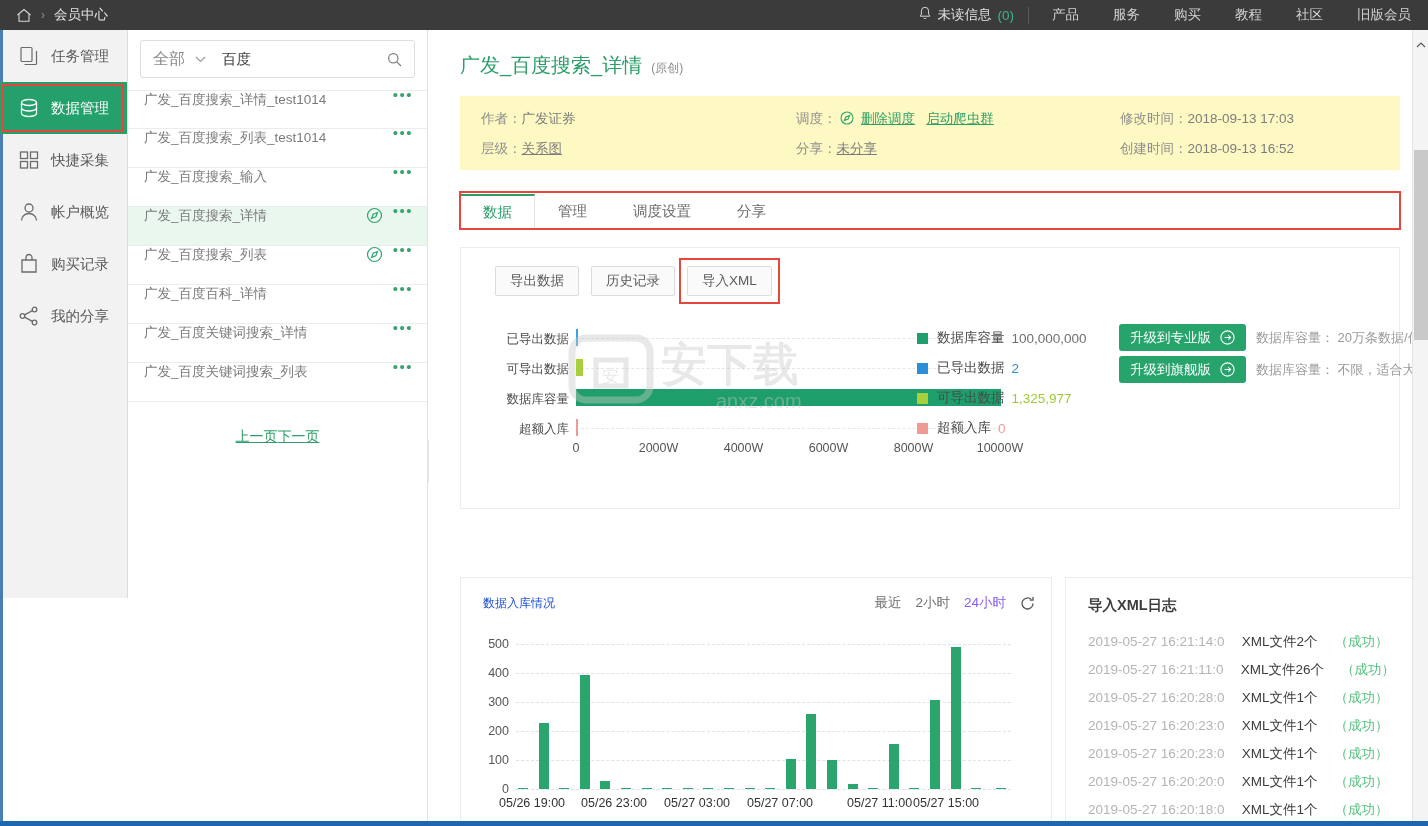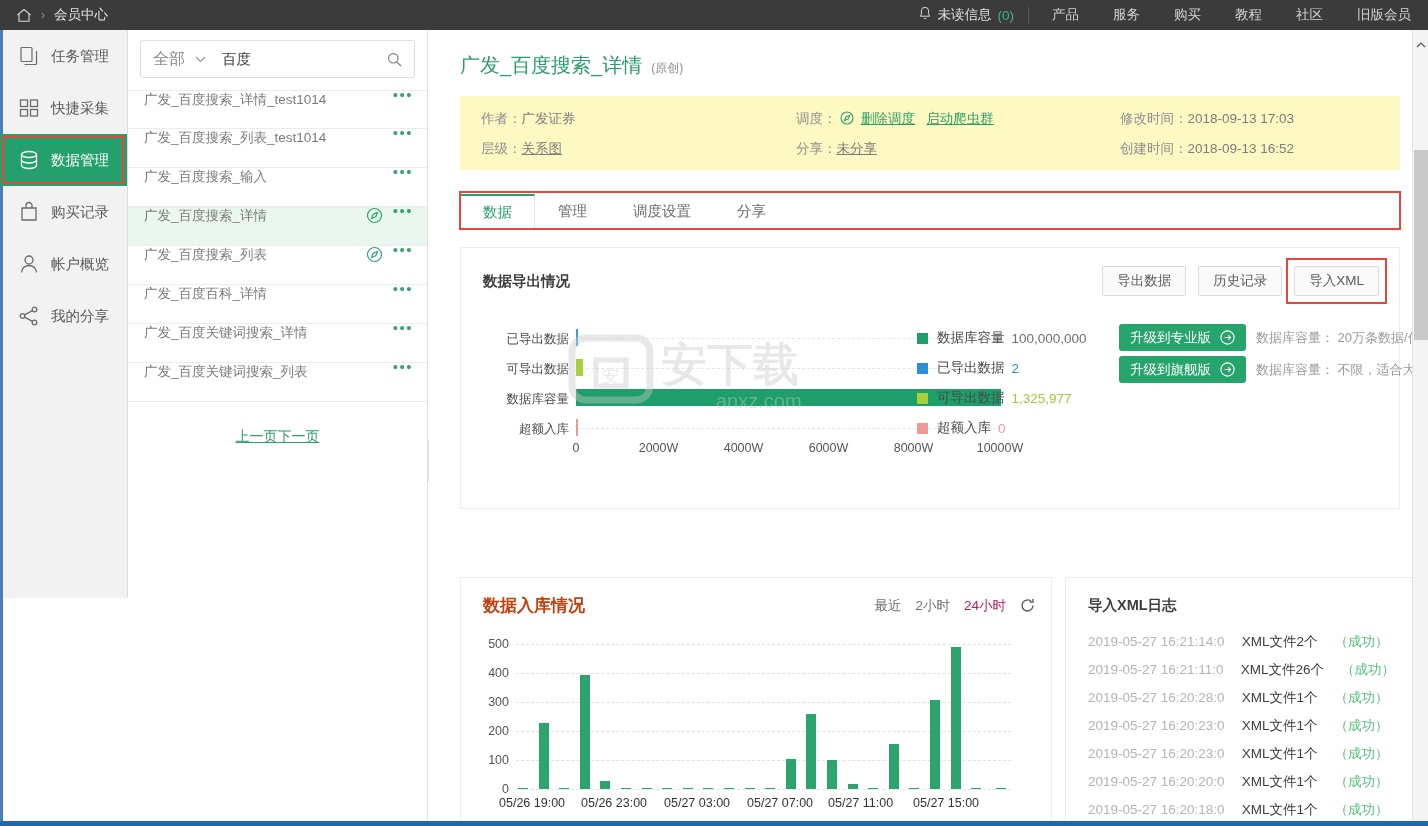--- a/index.html
+++ b/index.html
@@ -137,23 +137,23 @@
     border-radius: 3px; cursor: pointer;
   }
   .upbtn .arr { width: 15px; height: 15px; display: block; }
   .upnote { position: absolute; font-size: 13px; color: #9a9a9a; white-space: nowrap; }
 
   
   #botwrap { position: absolute; left: 31px; top: 547px; width: 1397px; height: 279px; }
   #chartcard { position: absolute; left: 0; top: 0; width: 592px; height: 279px; border: 1px solid #ededed; background: #fff; }
   #logcard { position: absolute; left: 605px; top: 0; width: 792px; height: 279px; border: 1px solid #ededed; background: #fff; }
   #chart-hd { display: flex; align-items: center; padding: 16px 16px 0 22px; }
-  #chart-hd .ttl { font-size: 17px; color: #c2410c; font-weight: bold; flex: 1; }
+  #chart-hd .ttl { font-size: 12px; color: #1d4ed8; font-weight: normal; flex: 1; }
   #chart-hd .rng { font-size: 13.5px; color: #707070; margin-left: 14px; cursor: pointer; }
-  #chart-hd .rng.on { color: #be185d; }
+  #chart-hd .rng.on { color: #8b5cf6; }
   #chart-hd .rfr { width: 15px; height: 15px; margin-left: 14px; display: block; cursor: pointer; }
   #plot { position: absolute; left: 0; top: 46px; width: 592px; height: 233px; }
   .y-lab { position: absolute; font-size: 12.5px; color: #555; text-align: right; width: 30px; }
   .g-line { position: absolute; border-top: 1px dashed #e2e2e2; left: 55px; width: 495px; }
   .vbar { position: absolute; background: #2ba46e; bottom: 0; }
   .x-lab { position: absolute; font-size: 12.5px; color: #333; white-space: nowrap; }
   #logcard .ttl { font-size: 14.5px; color: #3d3d3d; font-weight: bold; padding: 18px 0 0 22px; }
   .logrow { display: flex; align-items: baseline; gap: 17px; padding: 0 0 0 22px; height: 28px; font-size: 13.5px; }
   .logrow .ts { color: #b4b4b4; }
   .logrow .msg { color: #3d3d3d; }
@@ -202,63 +202,63 @@
   <div class="side-item">
     <span class="ico">
       <svg class="ico" viewBox="0 0 22 22">
           <rect x="3" y="2.5" width="11" height="14" rx="1" fill="none" stroke="#6b6b6b" stroke-width="1.2"></rect>
           <path d="M6.5 19.5h11a1 1 0 0 0 1-1V6" fill="none" stroke="#6b6b6b" stroke-width="1.2"></path>
         </svg>
     </span>
     <span>任务管理</span>
   </div>
 
+  <div class="side-item active">
+    <span class="ico">
+      <svg class="ico" viewBox="0 0 22 22">
+          <ellipse cx="11" cy="5.5" rx="7.5" ry="3" fill="none" stroke="#fff" stroke-width="1.3"></ellipse>
+          <path d="M3.5 5.5v11c0 1.66 3.36 3 7.5 3s7.5-1.34 7.5-3v-11" fill="none" stroke="#fff" stroke-width="1.3"></path>
+          <path d="M3.5 11c0 1.66 3.36 3 7.5 3s7.5-1.34 7.5-3" fill="none" stroke="#fff" stroke-width="1.3"></path>
+        </svg>
+    </span>
+    <span>数据管理</span>
+    <span class="redbox" style="left:2px;top:2px;right:3px;bottom:2px;"></span>
+  </div>
+
   <div class="side-item">
     <span class="ico">
       <svg class="ico" viewBox="0 0 22 22">
           <rect x="2.5" y="3" width="7" height="6.5" fill="none" stroke="#6b6b6b" stroke-width="1.3"></rect>
           <rect x="12.5" y="3" width="7" height="6.5" fill="none" stroke="#6b6b6b" stroke-width="1.3"></rect>
           <rect x="2.5" y="12.5" width="7" height="6.5" fill="none" stroke="#6b6b6b" stroke-width="1.3"></rect>
           <rect x="12.5" y="12.5" width="7" height="6.5" fill="none" stroke="#6b6b6b" stroke-width="1.3"></rect>
         </svg>
     </span>
     <span>快捷采集</span>
   </div>
 
-  <div class="side-item active">
+
+  <div class="side-item">
     <span class="ico">
       <svg class="ico" viewBox="0 0 22 22">
-          <ellipse cx="11" cy="5.5" rx="7.5" ry="3" fill="none" stroke="#fff" stroke-width="1.3"></ellipse>
-          <path d="M3.5 5.5v11c0 1.66 3.36 3 7.5 3s7.5-1.34 7.5-3v-11" fill="none" stroke="#fff" stroke-width="1.3"></path>
-          <path d="M3.5 11c0 1.66 3.36 3 7.5 3s7.5-1.34 7.5-3" fill="none" stroke="#fff" stroke-width="1.3"></path>
-        </svg>
-    </span>
-    <span>数据管理</span>
-    <span class="redbox" style="left:2px;top:2px;right:3px;bottom:2px;"></span>
-  </div>
-
+          <circle cx="11" cy="7" r="4" fill="none" stroke="#6b6b6b" stroke-width="1.3"></circle>
+          <path d="M3.5 19.5c0-4.2 3.4-7 7.5-7s7.5 2.8 7.5 7" fill="none" stroke="#6b6b6b" stroke-width="1.3"></path>
+        </svg>
+    </span>
+    <span>帐户概览</span>
+  </div>
 
   <div class="side-item">
     <span class="ico">
       <svg class="ico" viewBox="0 0 22 22">
           <path d="M4 7h14v12H4z" fill="none" stroke="#6b6b6b" stroke-width="1.3"></path>
           <path d="M8 7V4.5a3 3 0 0 1 6 0V7" fill="none" stroke="#6b6b6b" stroke-width="1.3"></path>
         </svg>
     </span>
     <span>购买记录</span>
-  </div>
-
-  <div class="side-item">
-    <span class="ico">
-      <svg class="ico" viewBox="0 0 22 22">
-          <circle cx="11" cy="7" r="4" fill="none" stroke="#6b6b6b" stroke-width="1.3"></circle>
-          <path d="M3.5 19.5c0-4.2 3.4-7 7.5-7s7.5 2.8 7.5 7" fill="none" stroke="#6b6b6b" stroke-width="1.3"></path>
-        </svg>
-    </span>
-    <span>帐户概览</span>
   </div>
 
   <div class="side-item">
     <span class="ico">
       <svg class="ico" viewBox="0 0 22 22">
           <circle cx="16.5" cy="4.5" r="2.3" fill="none" stroke="#6b6b6b" stroke-width="1.3"></circle>
           <circle cx="4.5" cy="11" r="2.3" fill="none" stroke="#6b6b6b" stroke-width="1.3"></circle>
           <circle cx="16.5" cy="17.5" r="2.3" fill="none" stroke="#6b6b6b" stroke-width="1.3"></circle>
           <line x1="6.6" y1="9.9" x2="14.4" y2="5.6" stroke="#6b6b6b" stroke-width="1.3"></line>
           <line x1="6.6" y1="12.1" x2="14.4" y2="16.4" stroke="#6b6b6b" stroke-width="1.3"></line>
@@ -396,21 +396,20 @@
     <div class="tab">
         <span>调度设置</span>
       </div>
     <div class="tab">
         <span>分享</span>
       </div>
   </div>
 
   <div class="card" style="height:262px;">
     <div class="card-hd">
-      <span class="ttl">数据导出情况</span>
       <div class="btn">
           <span>导出数据</span>
         </div>
       <div class="btn">
           <span>历史记录</span>
         </div>
       <div class="btn" style="position:relative;">
         <span>导入XML</span>
         <span class="redbox" style="left:-9px;top:-9px;right:-9px;bottom:-9px;"></span>
       </div>
@@ -555,21 +554,21 @@
           <div class="vbar" style="left:414px; width:10px; height:89px;"></div>
           <div class="vbar" style="left:434.6px;width:10px;height:142px;"></div>
           <div class="vbar" style="left:455.2px;width:10px;height:1px;"></div>
           <div class="vbar" style="left:480px; width:10px; height:1px;"></div>
         </div>
 
         <div class="x-lab" style="left:38px;  top:172px;">05/26 19:00</div>
         <div class="x-lab" style="left:120px; top:172px;">05/26 23:00</div>
         <div class="x-lab" style="left:203px; top:172px;">05/27 03:00</div>
         <div class="x-lab" style="left:286px; top:172px;">05/27 07:00</div>
-        <div class="x-lab" style="left:367px; top:172px;">05/27 11:00</div>
+        <div class="x-lab" style="left:386px; top:172px;">05/27 11:00</div>
         <div class="x-lab" style="left:452px; top:172px;">05/27 15:00</div>
       </div>
     </div>
 
     <div id="logcard">
       <div class="ttl">导入XML日志</div>
       <div style="margin-top:18px;">
         <div class="logrow">
           <span class="ts">2019-05-27 16:21:14:0</span>
           <span class="msg">XML文件2个</span>

